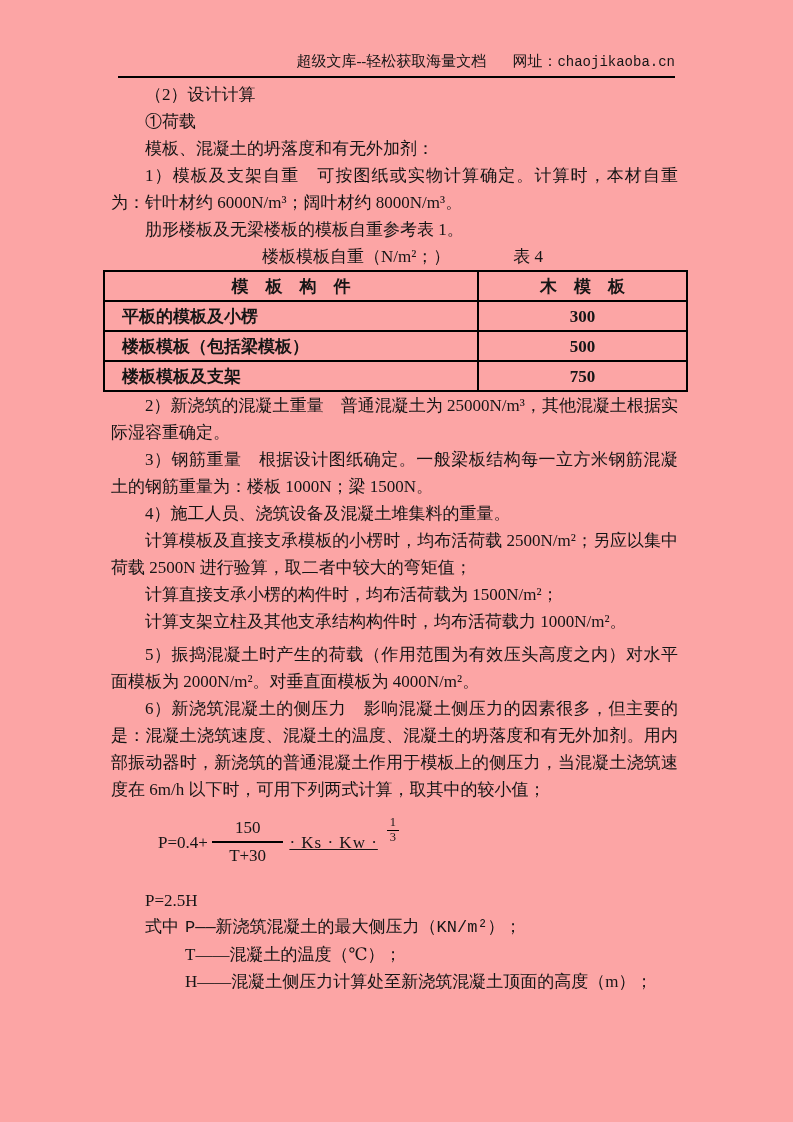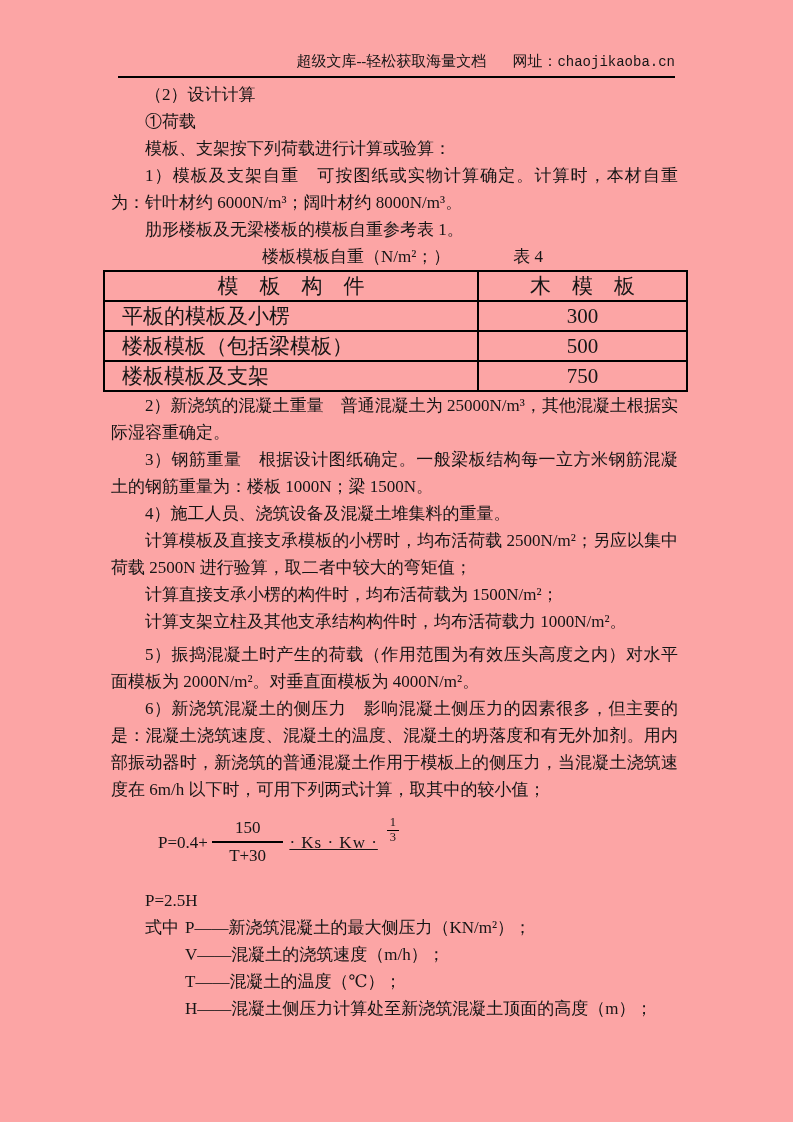--- a/index.html
+++ b/index.html
@@ -47,22 +47,22 @@
   .tbl-caption .lbl { margin-left:63px; }
   
   table.loads {
     border-collapse:collapse;
     table-layout:fixed;
     width:583px;
     margin-left:-8px;
   }
   table.loads th, table.loads td {
     border:2px solid #000;
-    font-weight:normal;
-    font-size:21px;
+    font-weight:bold;
+    font-size:17px;
     height:28px;
     padding:0;
     vertical-align:middle;
   }
   table.loads col.c1 { width:374px; }
   table.loads col.c2 { width:209px; }
   table.loads th { text-align:center; }
   table.loads td.name { text-align:left; padding-left:17px; }
   table.loads td.val  { text-align:center; }
   
@@ -89,38 +89,38 @@
     flex-direction:column;
     align-items:center;
     font-size:12.5px;
     line-height:13px;
     transform:translateY(-12px);
     margin-left:7px;
   }
   .expfrac .num { border-bottom:1.5px solid #000; padding:0 3px 1px; }
   .f2 { margin-top:14px; }
   
-  .def-head { margin:0; text-indent:2em; }
+  .def-head { margin:0; text-indent:2em;font-family:Liberation Mono, monospace; }
   .def-head .lead { padding-right:6px; }
   .def-line { margin:0; text-indent:0; padding-left:74px; }
 </style>
 </head>
 <body>
 
 <div class="page">
 
   <div class="page-header">
     <span>超级文库--轻松获取海量文档</span><span class="addr">网址：</span><span class="url">chaojikaoba.cn</span>
   </div>
 
   <div class="content">
 
     <p class="para">（2）设计计算</p>
     <p class="para">①荷载</p>
-    <p class="para">模板、支架按下列荷载进行计算或验算：</p>
+    <p class="para">模板、混凝土的坍落度和有无外加剂：</p>
     <p class="para">1）模板及支架自重　可按图纸或实物计算确定。计算时，本材自重为：针叶材约 6000N/m³；阔叶材约 8000N/m³。</p>
     <p class="para">肋形楼板及无梁楼板的模板自重参考表 1。</p>
 
     <div class="tbl-caption">
       <span>楼板模板自重（N/m²；）</span>
       <span class="lbl">表 4</span>
     </div>
 
     <table class="loads">
       <colgroup>
@@ -167,18 +167,17 @@
         <span class="num">1</span>
         <span class="den">3</span>
       </span>
     </div>
 
     <p class="para f2">P=2.5H</p>
 
     <p class="def-head">
       <span class="lead">式中</span><span>P——新浇筑混凝土的最大侧压力（KN/m²）；</span>
     </p>
-    <p class="def-line">V——混凝土的浇筑速度（m/h）；</p>
     <p class="def-line">T——混凝土的温度（℃）；</p>
     <p class="def-line">H——混凝土侧压力计算处至新浇筑混凝土顶面的高度（m）；</p>
 
   </div>
 </div>
 
 </body></html>

